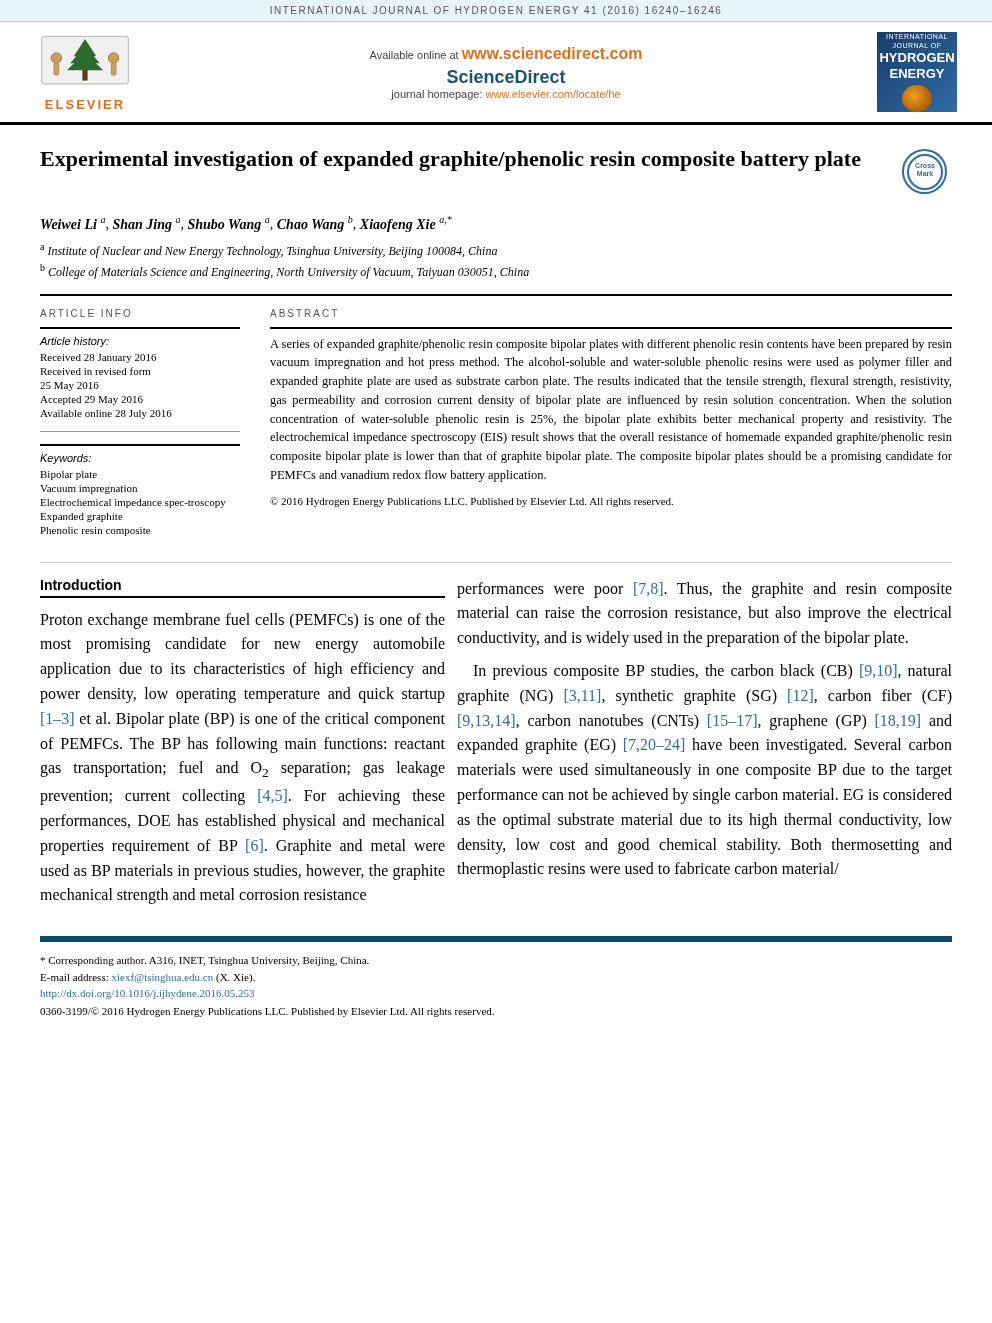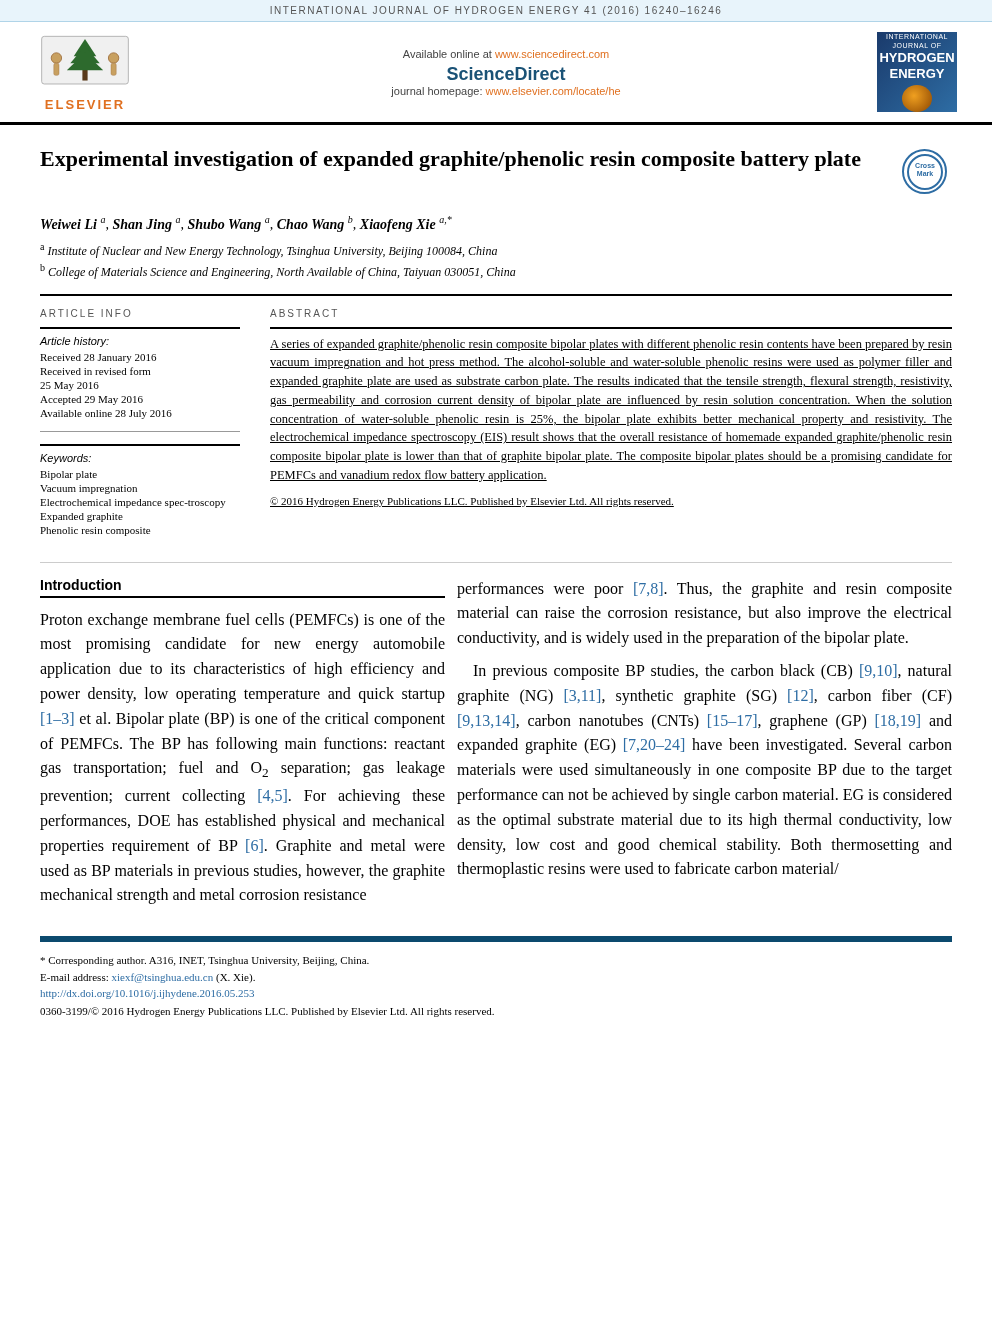--- a/index.html
+++ b/index.html
@@ -62,21 +62,22 @@
       font-family: Arial, sans-serif;
       font-size: 11px;
       color: #444;
       margin-bottom: 4px;
     }
 
     .sciencedirect-link {
       color: #e07020;
       text-decoration: none;
       font-family: Arial, sans-serif;
-      font-size: 11px;
+      font-size: 16px;
+      font-weight: bold;
     }
 
     .sciencedirect-brand {
       font-family: Arial, sans-serif;
       font-size: 18px;
       font-weight: bold;
       color: #e07020;
     }
 
     .sciencedirect-brand span {
@@ -274,21 +275,20 @@
     .keyword-item {
       font-size: 11px;
       margin-bottom: 2px;
     }
 
     
     .abstract-text {
       font-size: 12.5px;
       line-height: 1.5;
       text-align: justify;
-      text-decoration: underline;
     }
 
     .abstract-text p {
       margin-bottom: 6px;
     }
 
     .copyright-text {
       font-size: 11px;
       margin-top: 8px;
     }
@@ -462,21 +462,21 @@
     <sup class="author-sup">a,*</sup>
   </div>
 
   <div class="affiliations">
     <div class="affiliation-item">
       <sup class="affil-sup">a</sup>
       <em>Institute of Nuclear and New Energy Technology, Tsinghua University, Beijing 100084, China</em>
     </div>
     <div class="affiliation-item">
       <sup class="affil-sup">b</sup>
-      <em>College of Materials Science and Engineering, North Available of China, Taiyuan 030051, China</em>
+      <em>College of Materials Science and Engineering, North University of Vacuum, Taiyuan 030051, China</em>
     </div>
   </div>
 
   <hr class="divider divider-thick">
 
   <div class="two-col">
 
     <div class="left-col">
       <div class="section-header">ARTICLE INFO</div>
 

